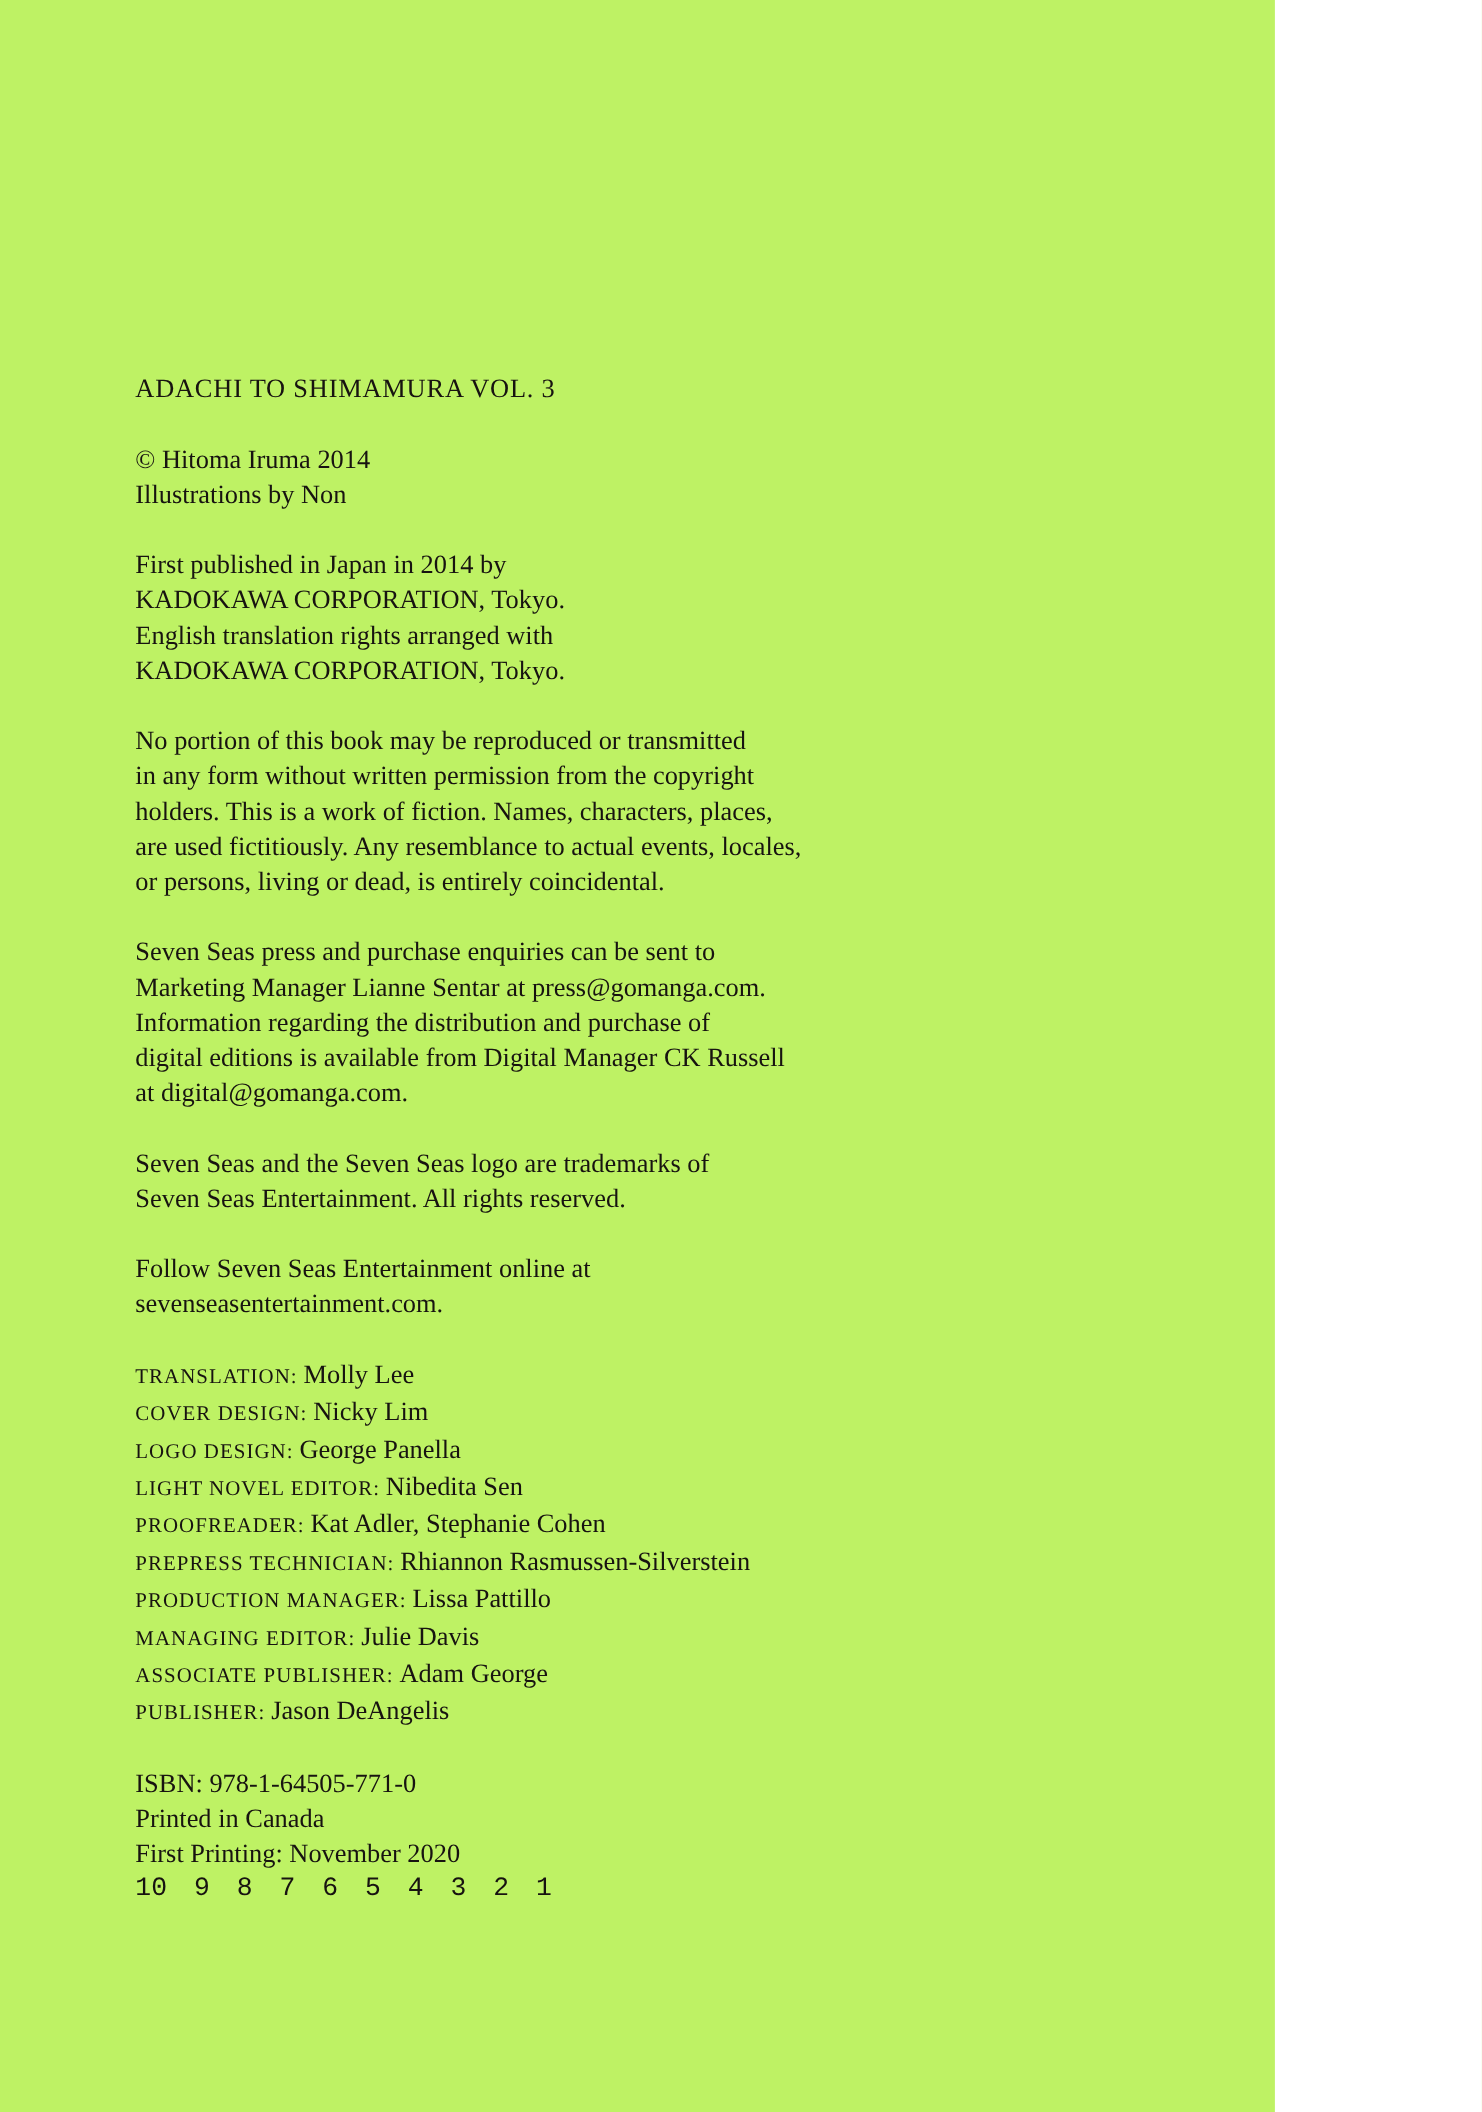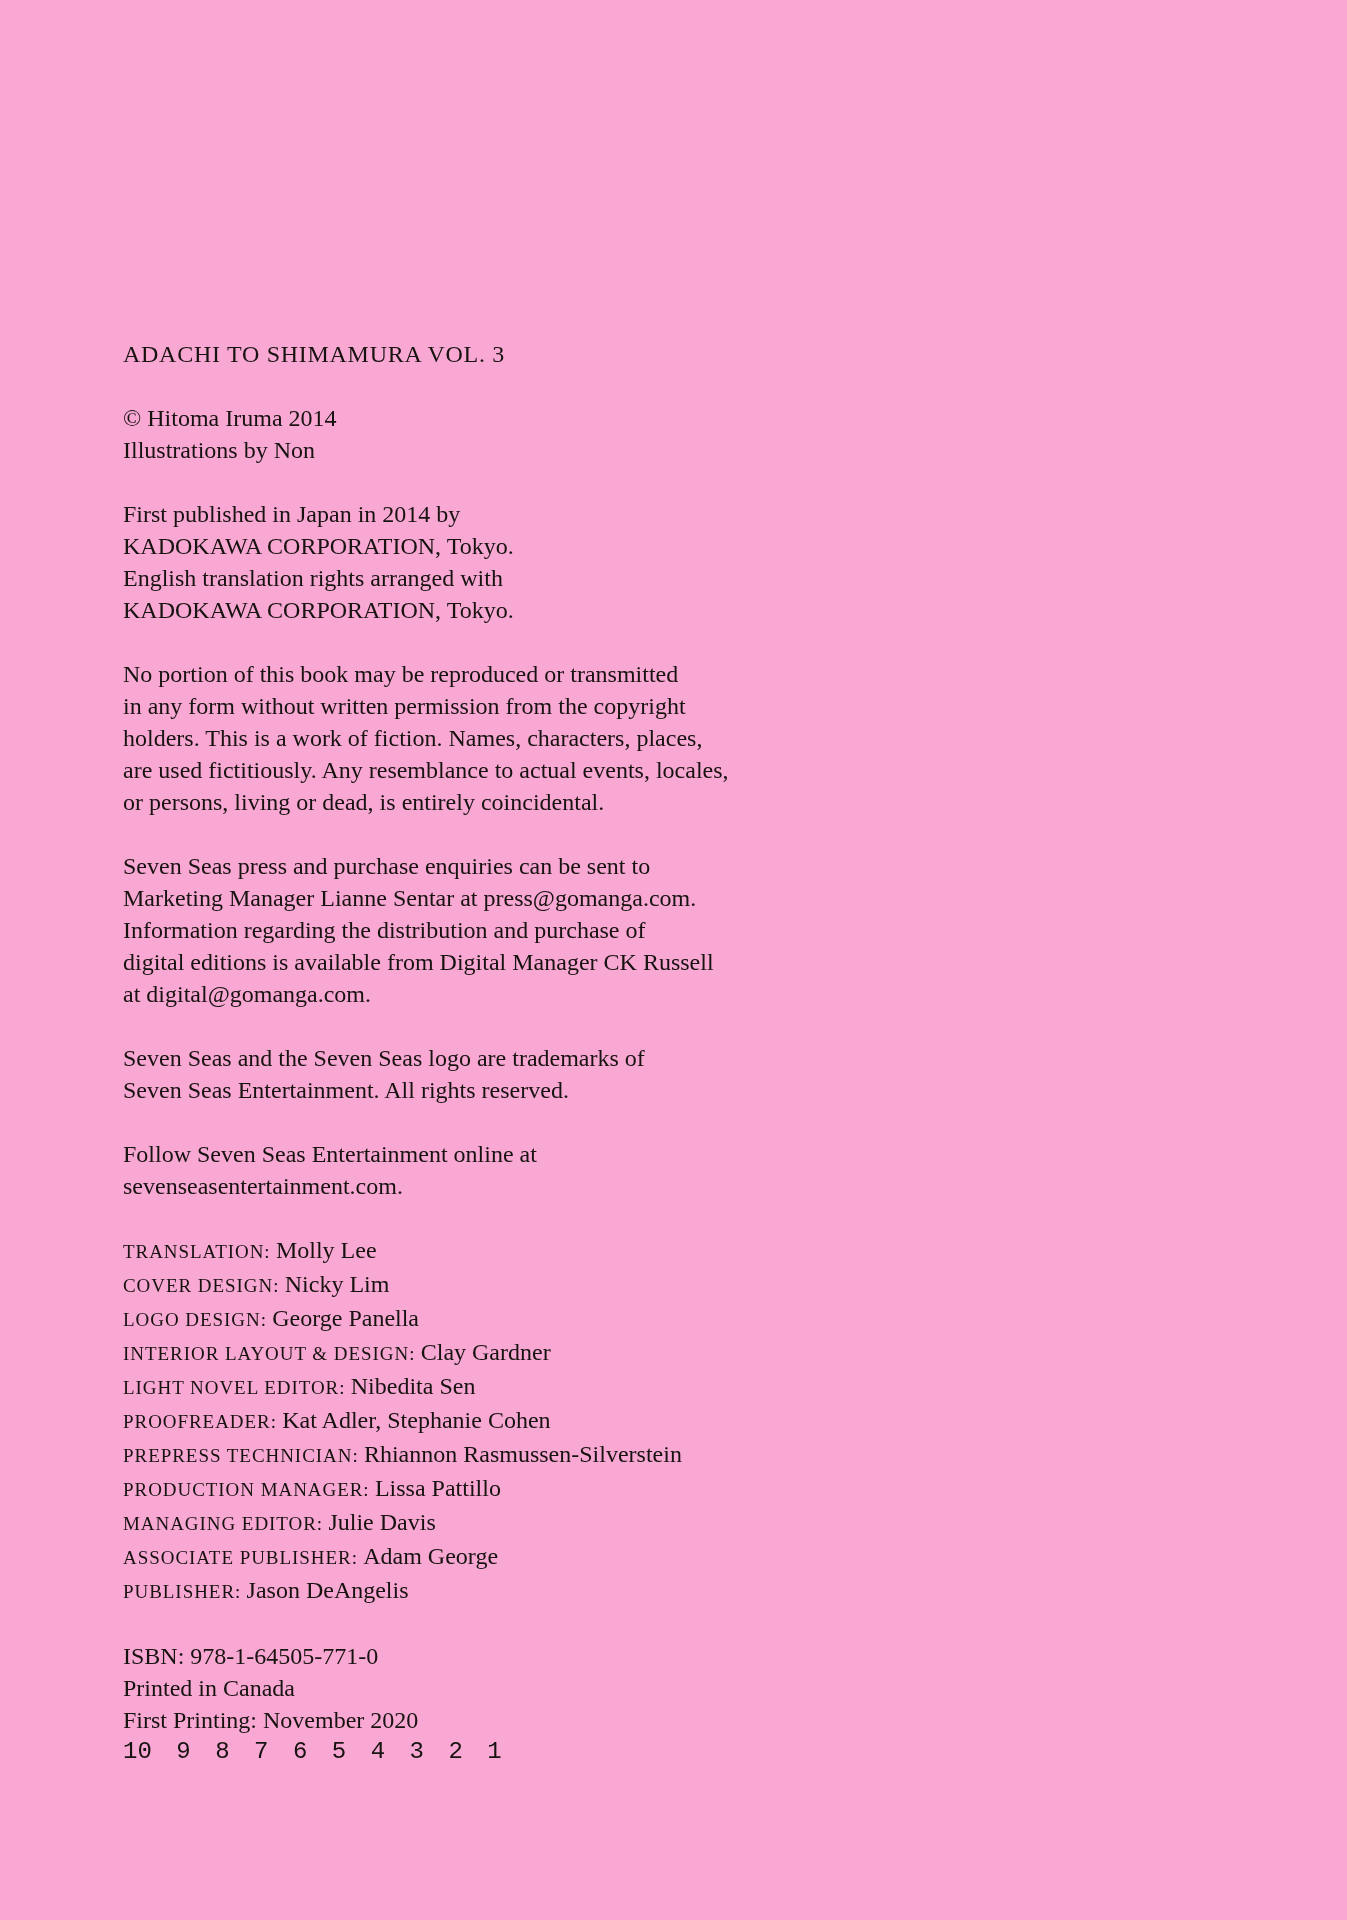--- a/index.html
+++ b/index.html
@@ -2,23 +2,23 @@
 <html><head>
 <meta charset="utf-8">
 <style>
   html, body {
     margin: 0;
     padding: 0;
     background: #ffffff;
   }
   .page {
     position: relative;
-    width: 1347px;
+    width: 1159px;
     height: 1920px;
-    background: #f9a8d4;
+    background: #bef264;
     overflow: hidden;
   }
   .colophon {
     position: absolute;
     left: 123px;
     top: 338px;
     width: 700px;
     font-family: "Liberation Serif", "DejaVu Serif", serif;
     font-size: 24px;
     line-height: 32px;
@@ -90,21 +90,20 @@
 
     <p>
       <span class="line">Follow Seven Seas Entertainment online at</span>
       <span class="line">sevenseasentertainment.com.</span>
     </p>
 
     <p>
       <span class="line"><span class="sc">TRANSLATION:</span><span>Molly Lee</span></span>
       <span class="line"><span class="sc">COVER DESIGN:</span><span>Nicky Lim</span></span>
       <span class="line"><span class="sc">LOGO DESIGN:</span><span>George Panella</span></span>
-      <span class="line"><span class="sc">INTERIOR LAYOUT &amp; DESIGN:</span><span>Clay Gardner</span></span>
       <span class="line"><span class="sc">LIGHT NOVEL EDITOR:</span><span>Nibedita Sen</span></span>
       <span class="line"><span class="sc">PROOFREADER:</span><span>Kat Adler, Stephanie Cohen</span></span>
       <span class="line"><span class="sc">PREPRESS TECHNICIAN:</span><span>Rhiannon Rasmussen-Silverstein</span></span>
       <span class="line"><span class="sc">PRODUCTION MANAGER:</span><span>Lissa Pattillo</span></span>
       <span class="line"><span class="sc">MANAGING EDITOR:</span><span>Julie Davis</span></span>
       <span class="line"><span class="sc">ASSOCIATE PUBLISHER:</span><span>Adam George</span></span>
       <span class="line"><span class="sc">PUBLISHER:</span><span>Jason DeAngelis</span></span>
     </p>
 
     <p>

